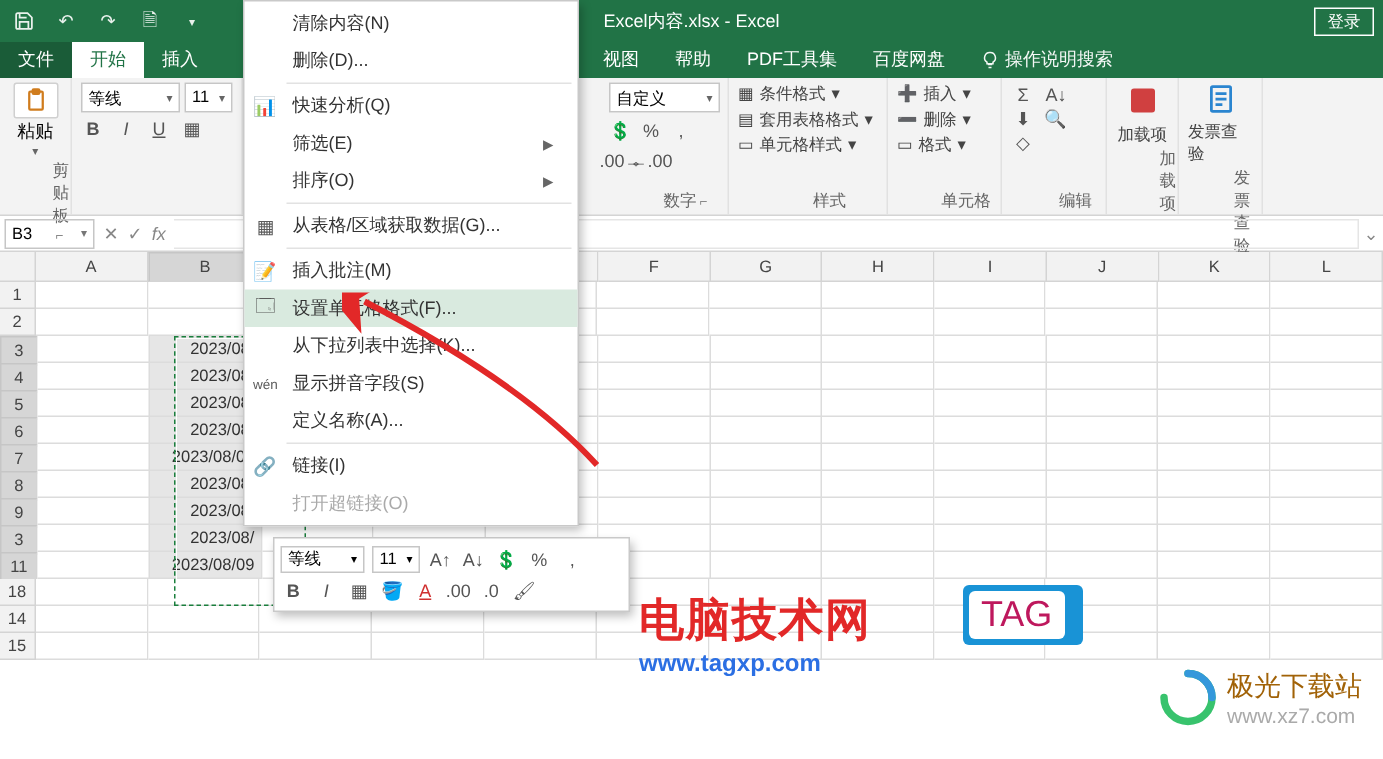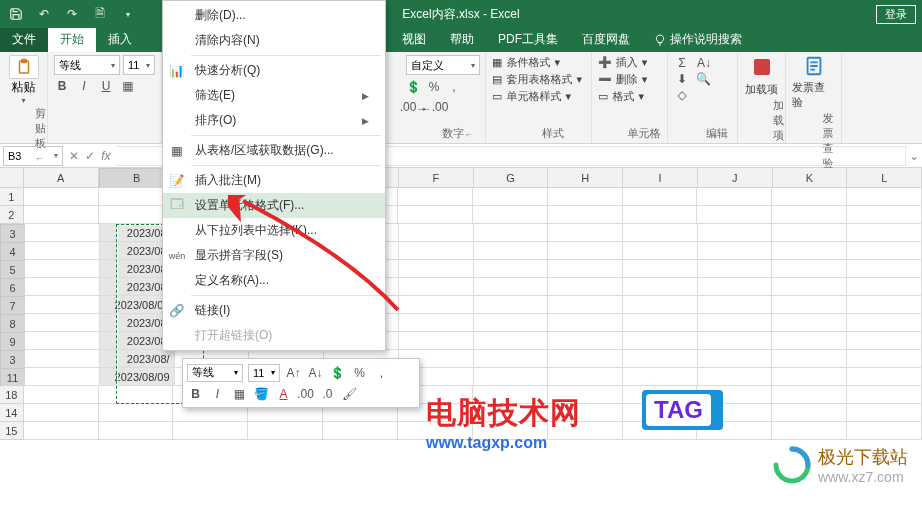--- a/index.html
+++ b/index.html
@@ -85,21 +85,21 @@
 
   
   .arrow-anno { position:absolute; left:228px; top:195px; width:180px; height:120px; z-index:40; pointer-events:none;}
 
   
   .logo1 { position:absolute; left:426px; top:393px; z-index:25; }
   .logo1 .l1 { font-size:30px; font-weight:bold; color:#e22828; letter-spacing:1px;}
   .logo1 .l2 { font-size:16px; color:#2b6fe3; font-weight:bold;}
   .tag { position:absolute; left:642px; top:390px; z-index:25;}
   .tag-box{display:flex;align-items:center;background:#1993d6;border-radius:4px;padding:4px 12px 4px 4px;gap:6px;}
-  .tag-inner{background:#fff;border-radius:4px;padding:2px 8px;font-size:24px;font-weight:bold;color:#6d28d9;}
+  .tag-inner{background:#fff;border-radius:4px;padding:2px 8px;font-size:24px;font-weight:normal;color:#be185d;}
   .logo3 { position:absolute; left:772px; top:445px; z-index:25; display:flex; align-items:center; gap:6px;}
   .aurora { width:40px; height:40px;}
   .logo3 .t1{font-size:18px;color:#a16207;}
   .logo3 .t2{font-size:14px;color:#aaa;}
 </style>
 </head>
 <body>
 
 <div class="titlebar">
   <div class="qat">
@@ -494,25 +494,25 @@
         <div class="cell"></div>
       </div>
     </div>
 
   <div class="marquee" style="left:116px; top:56px; width:88px; height:180px;"></div>
 </div>
 
 <div class="ctx">
   <div class="ctx-item">
       <span class="cicon"></span>
+      <span>清除内容(N)</span>
+    </div>
+  <div class="ctx-item">
+      <span class="cicon"></span>
       <span>删除(D)...</span>
-    </div>
-  <div class="ctx-item">
-      <span class="cicon"></span>
-      <span>清除内容(N)</span>
     </div>
   <div class="ctx-sep"></div>
   <div class="ctx-item">
       <span class="cicon">📊</span>
       <span>快速分析(Q)</span>
     </div>
   <div class="ctx-item">
       <span class="cicon"></span>
       <span>筛选(E)</span>
       <span class="arrow">▶</span>

